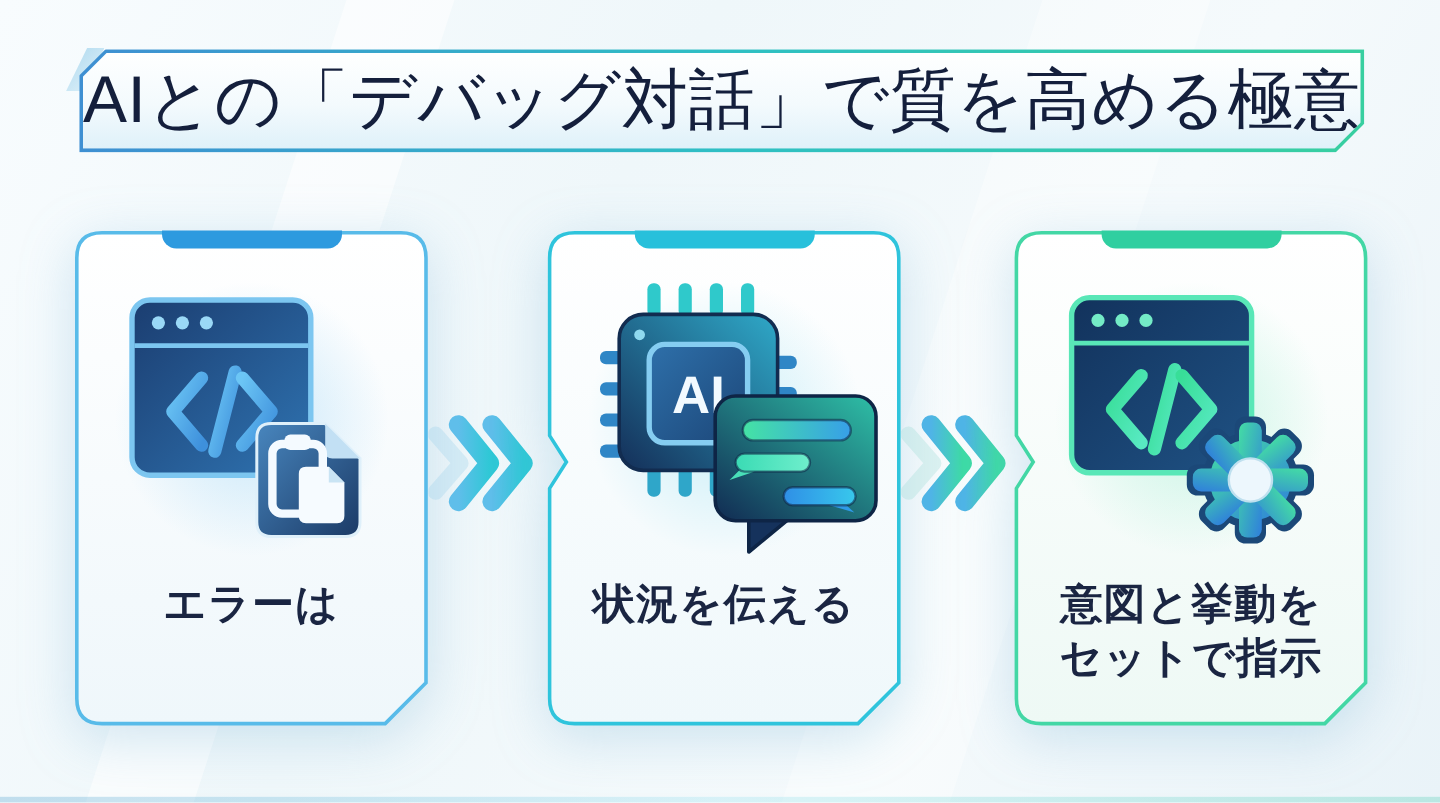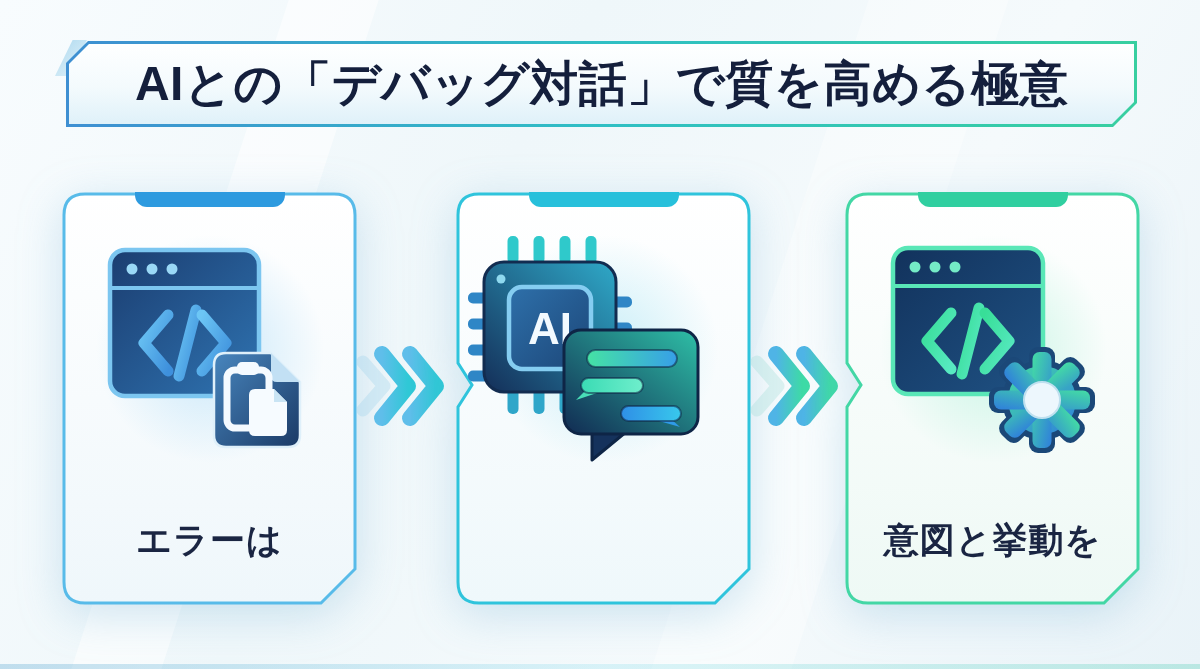--- a/index.html
+++ b/index.html
@@ -15,33 +15,33 @@
   .corner-slash{ position:absolute; left:55px; top:40px; width:32px; height:36px; opacity:.85;
     background:linear-gradient(135deg,#9FD2EC,#E2F3FA); clip-path:polygon(55% 0,100% 0,45% 100%,0 100%); }
   .banner{ position:absolute; left:66px; top:41px; width:1071px; height:86px;
     background:linear-gradient(90deg,#3E8FD2,#2FBFC4,#38CFA0);
     clip-path:polygon(22px 0,100% 0,100% calc(100% - 24px),calc(100% - 24px) 100%,0 100%,0 22px);
     filter:drop-shadow(0 7px 14px rgba(90,160,200,.35)); }
   .banner-inner{ position:absolute; inset:3px;
     background:linear-gradient(180deg,#FEFFFF 0%,#F3FAFD 55%,#DFF1F9 100%);
     clip-path:polygon(20px 0,100% 0,100% calc(100% - 22px),calc(100% - 22px) 100%,0 100%,0 20px);
     display:flex; align-items:center; justify-content:center; }
-  .title{ font-size:48px; font-weight:700; color:#141F3C; letter-spacing:.5px; white-space:nowrap; }
+  .title{ font-size:55px; font-weight:400; color:#141F3C; letter-spacing:.5px; white-space:nowrap; }
 
   .card{ position:absolute; top:192px; width:295px; height:413px; }
   .card .shape{ position:absolute; left:0; top:0; filter:drop-shadow(0 10px 22px rgba(100,170,210,.28)); }
   .notch{ position:absolute; top:0; left:50%; transform:translateX(-50%); width:150px; height:15px;
     border-radius:0 0 12px 12px; }
   .glow{ position:absolute; top:42px; left:26px; width:244px; height:230px; border-radius:50%; }
   .glow-blue{ background:radial-gradient(circle,rgba(150,210,245,.5),rgba(150,210,245,0) 68%); }
   .glow-cyan{ background:radial-gradient(circle,rgba(140,220,240,.45),rgba(140,220,240,0) 68%); }
   .glow-green{ background:radial-gradient(circle,rgba(140,235,200,.45),rgba(140,235,200,0) 68%); }
   .icon-wrap{ position:absolute; }
   .card-text{ position:absolute; top:289px; left:0; right:0; text-align:center;
-    font-size:35px; line-height:45px; font-weight:900; color:#1A2542; letter-spacing:1px;margin-top:36px; }
+    font-size:35px; line-height:45px; font-weight:900; color:#1A2542; letter-spacing:1px; }
   .arrow{ position:absolute; top:328px; }
 </style>
 </head>
 <body>
 
 <div class="canvas">
   <div class="streak s1"></div>
   <div class="streak s2"></div>
 
   <div class="corner-slash"></div>
@@ -123,21 +123,21 @@
       <defs>
         <linearGradient id="cbg1" x1="0" y1="0" x2="0" y2="1">
           <stop offset="0" stop-color="#FFFFFF"></stop>
             <stop offset="1" stop-color="#EFF8FB"></stop>
         </linearGradient>
       </defs>
       <path d="M23 2 H272 Q293 2 293 23 V377 L259 411 H23 Q2 411 2 390 V215 L16 193 L2 171 V23 Q2 2 23 2 Z" fill="url(#cbg1)" stroke-width="3" style="stroke: rgb(47, 196, 220);"></path>
     </svg>
     <div class="glow glow-cyan"></div>
     <div class="notch" style="background: rgb(39, 192, 219);"></div>
-    <div class="icon-wrap" style="left:12px; top:42px;">
+    <div class="icon-wrap" style="left:44px; top:42px;">
       <svg width="235" height="228" viewBox="0 0 235 228">
         <defs>
           <linearGradient id="chipbody" x1="0" y1="1" x2="1" y2="0">
             <stop offset="0" stop-color="#142E58"></stop>
               <stop offset="1" stop-color="#2FA9C8"></stop>
           </linearGradient>
           <linearGradient id="chipin" x1="0" y1="0" x2="1" y2="1">
             <stop offset="0" stop-color="#2E70AA"></stop>
               <stop offset="1" stop-color="#1C4678"></stop>
           </linearGradient>
@@ -188,20 +188,21 @@
           <rect x="0" y="0" width="134" height="104" rx="17" fill="url(#bub)" stroke="#0E2546" stroke-width="3"></rect>
           <rect x="23" y="20" width="90" height="17" rx="8.5" fill="url(#p1)" stroke="rgba(14,37,70,0.55)" stroke-width="2"></rect>
           <path d="M21 61 L12 70 L33 63 Z" fill="#49DFB8"></path>
           <rect x="17" y="48" width="62" height="15" rx="7.5" fill="url(#p2)" stroke="rgba(14,37,70,0.55)" stroke-width="2"></rect>
           <path d="M107 89 L116 97 L95 91 Z" fill="#2F9AE8"></path>
           <rect x="57" y="76" width="60" height="15" rx="7.5" fill="url(#p3)" stroke="rgba(14,37,70,0.55)" stroke-width="2"></rect>
         </g>
       </svg>
     </div>
     <div class="card-text" style="color: rgb(26, 37, 66);">
+      <div>状況を伝える</div>
     </div>
   </div>
 
   <svg class="arrow" style="left:751px;" width="95" height="115" viewBox="0 0 95 115">
     <defs>
       <linearGradient id="ag2" x1="0" y1="0" x2="1" y2="0">
         <stop offset="0" stop-color="#4FB4E6"></stop>
           <stop offset="1" stop-color="#3EDAA6"></stop>
       </linearGradient>
     </defs>
@@ -264,17 +265,18 @@
             <rect x="-9.5" y="-48" width="19" height="96" rx="7" transform="rotate(45)"></rect>
             <rect x="-9.5" y="-48" width="19" height="96" rx="7" transform="rotate(90)"></rect>
             <rect x="-9.5" y="-48" width="19" height="96" rx="7" transform="rotate(135)"></rect>
           </g>
           <circle r="18" fill="#EDF7FD" stroke="#BFE0EF" stroke-width="2"></circle>
         </g>
       </svg>
     </div>
     <div class="card-text" style="color: rgb(26, 37, 66);">
       <div>意図と挙動を</div>
+      <div>セットで指示</div>
     </div>
   </div>
 
   <div class="bottom-bar"></div>
 </div>
 
 </body></html>

